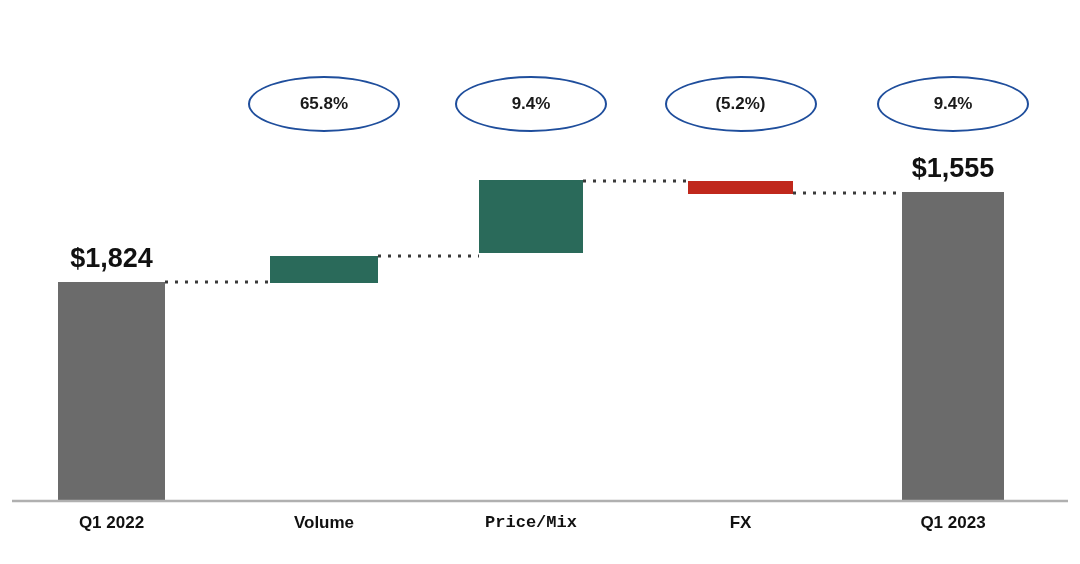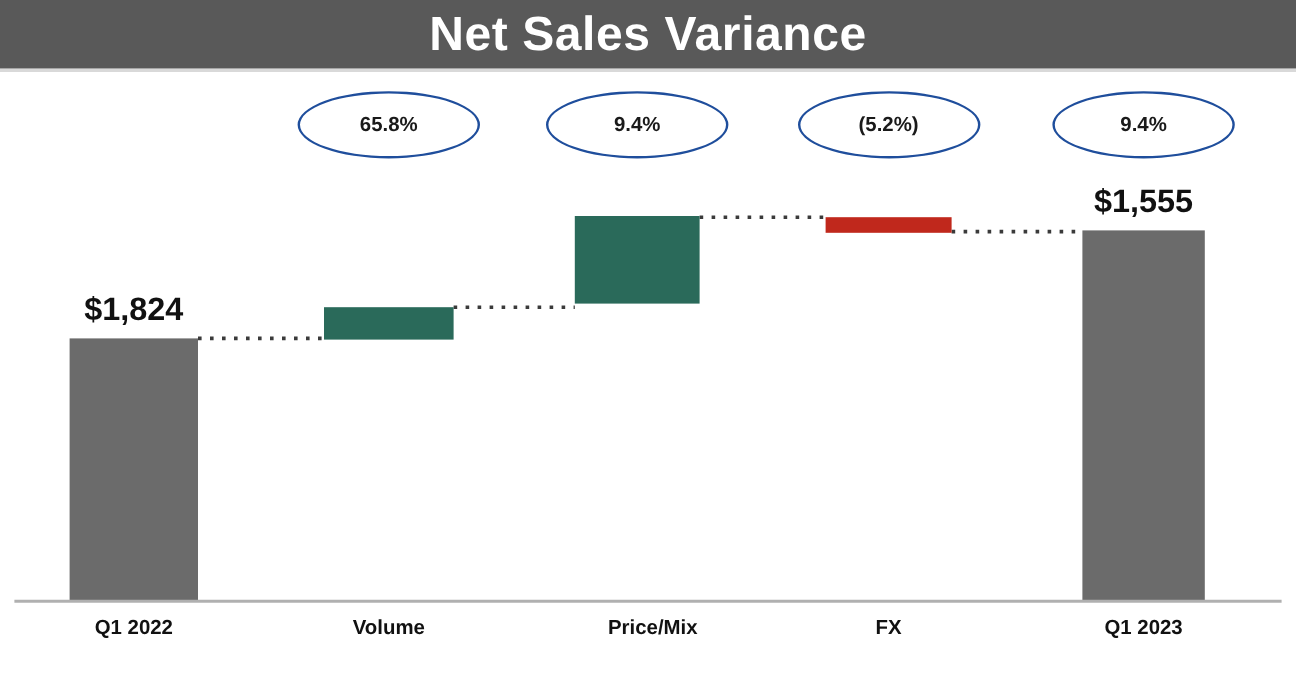--- a/index.html
+++ b/index.html
@@ -88,23 +88,20 @@
     color: #111111;
     text-align: center;
     white-space: nowrap;
   }
 </style>
 </head>
 <body>
 
 <div id="chart-root">
 
-  <div class="title-band">
-    <div class="title-text">Net Sales Variance</div>
-  </div>
 
   <svg class="canvas" viewBox="0 0 1080 564">
     <g id="connectors-group">
         <line x1="165" x2="270" y1="282" y2="282" stroke="#3a3a3a" stroke-width="3" stroke-linecap="butt" stroke-dasharray="3 7"></line>
         <line x1="378" x2="479" y1="256" y2="256" stroke="#3a3a3a" stroke-width="3" stroke-linecap="butt" stroke-dasharray="3 7"></line>
         <line x1="583" x2="688" y1="181" y2="181" stroke="#3a3a3a" stroke-width="3" stroke-linecap="butt" stroke-dasharray="3 7"></line>
         <line x1="793" x2="902" y1="193" y2="193" stroke="#3a3a3a" stroke-width="3" stroke-linecap="butt" stroke-dasharray="3 7"></line>
       </g>
     <g id="bars-group">
         <rect x="58" y="282" width="107" height="219" fill="#6B6B6B"></rect>
@@ -130,18 +127,18 @@
         <span class="callout-text">9.4%</span>
       </div>
     </div>
   <div id="values-layer">
       <div class="value-label" style="left: 21.5px; width: 180px; top: 243px; color: rgb(17, 17, 17);">$1,824</div>
       <div class="value-label" style="left: 863px; width: 180px; top: 153px; color: rgb(17, 17, 17);">$1,555</div>
     </div>
   <div id="cats-layer">
       <div class="cat-label" style="left: 21.5px; width: 180px;">Q1 2022</div>
       <div class="cat-label" style="left: 234px; width: 180px;">Volume</div>
-      <div class="cat-label" style="left: 454px; width: 180px;">Price/Mix</div>
+      <div class="cat-label" style="left: 441px; width: 180px; font-family: Liberation Mono, monospace;">Price/Mix</div>
       <div class="cat-label" style="left: 650.5px; width: 180px;">FX</div>
       <div class="cat-label" style="left: 863px; width: 180px; text-align: center;">Q1 2023</div>
     </div>
 
 </div>
 
 </body></html>

